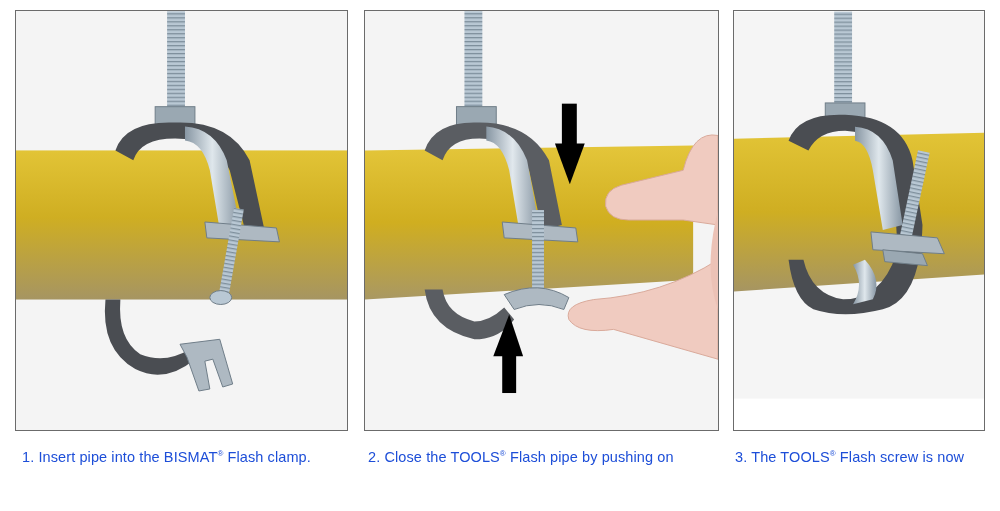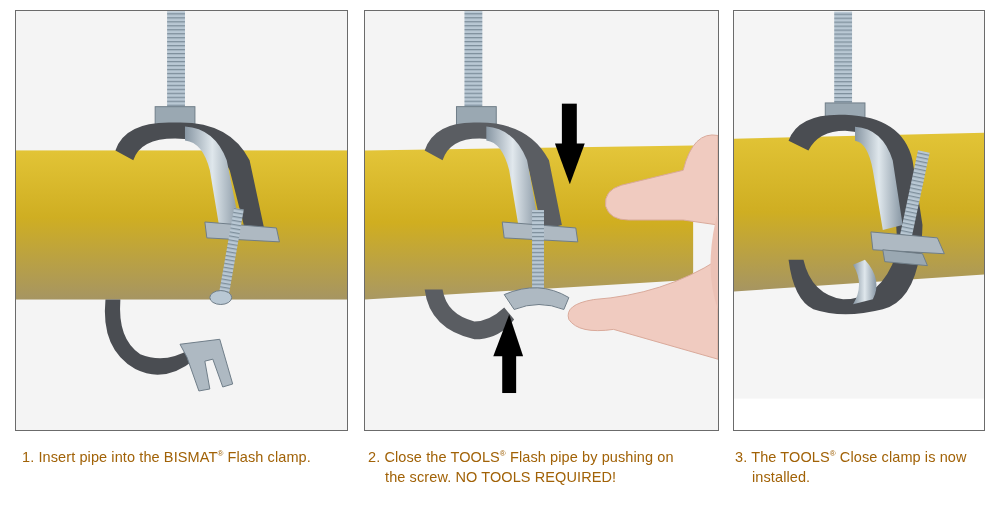--- a/index.html
+++ b/index.html
@@ -5,21 +5,21 @@
     html, body { margin: 0; padding: 0; background: #ffffff; }
     body { width: 1000px; height: 511px; position: relative; overflow: hidden;
            font-family: "Liberation Sans", "DejaVu Sans", sans-serif; }
     .panel { position: absolute; top: 10px; height: 421px; box-sizing: border-box;
              border: 1px solid #6b6b6b; background: #f4f4f4; overflow: hidden; }
     #p1 { left: 15px; width: 333px; }
     #p2 { left: 364px; width: 355px; }
     #p3 { left: 733px; width: 252px; background: #ffffff; }
     .panel svg { position: absolute; left: 0; top: 0; width: 100%; height: 100%; }
     .caption { position: absolute; top: 447px; font-size: 14.5px; line-height: 20px;
-               color: #a16207; letter-spacing: 0.1px; }
+               color: #1d4ed8; letter-spacing: 0.1px; }
     .caption .num { display: inline-block; }
     .caption .line2 { display: block; padding-left: 17px; }
     #c1 { left: 22px; width: 340px; }
     #c2 { left: 368px; width: 360px; }
     #c3 { left: 735px; width: 260px; }
     sup { font-size: 8px; vertical-align: 6px; line-height: 0; }
   </style>
 </head>
 <body>
 
@@ -147,20 +147,18 @@
 </div>
 
 <div class="caption" id="c1">
   <span class="num">1.</span>
   <span>Insert pipe into the BISMAT</span><sup>®</sup><span> Flash clamp.</span>
 </div>
 
 <div class="caption" id="c2">
   <span class="num">2.</span>
   <span>Close the TOOLS</span><sup>®</sup><span> Flash pipe by pushing on</span>
-  <span class="line2">the screw. NO TOOLS REQUIRED!</span>
 </div>
 
 <div class="caption" id="c3">
   <span class="num">3.</span>
-  <span>The TOOLS</span><sup>®</sup><span> Close clamp is now</span>
-  <span class="line2">installed.</span>
+  <span>The TOOLS</span><sup>®</sup><span> Flash screw is now</span>
 </div>
 
 </body></html>

